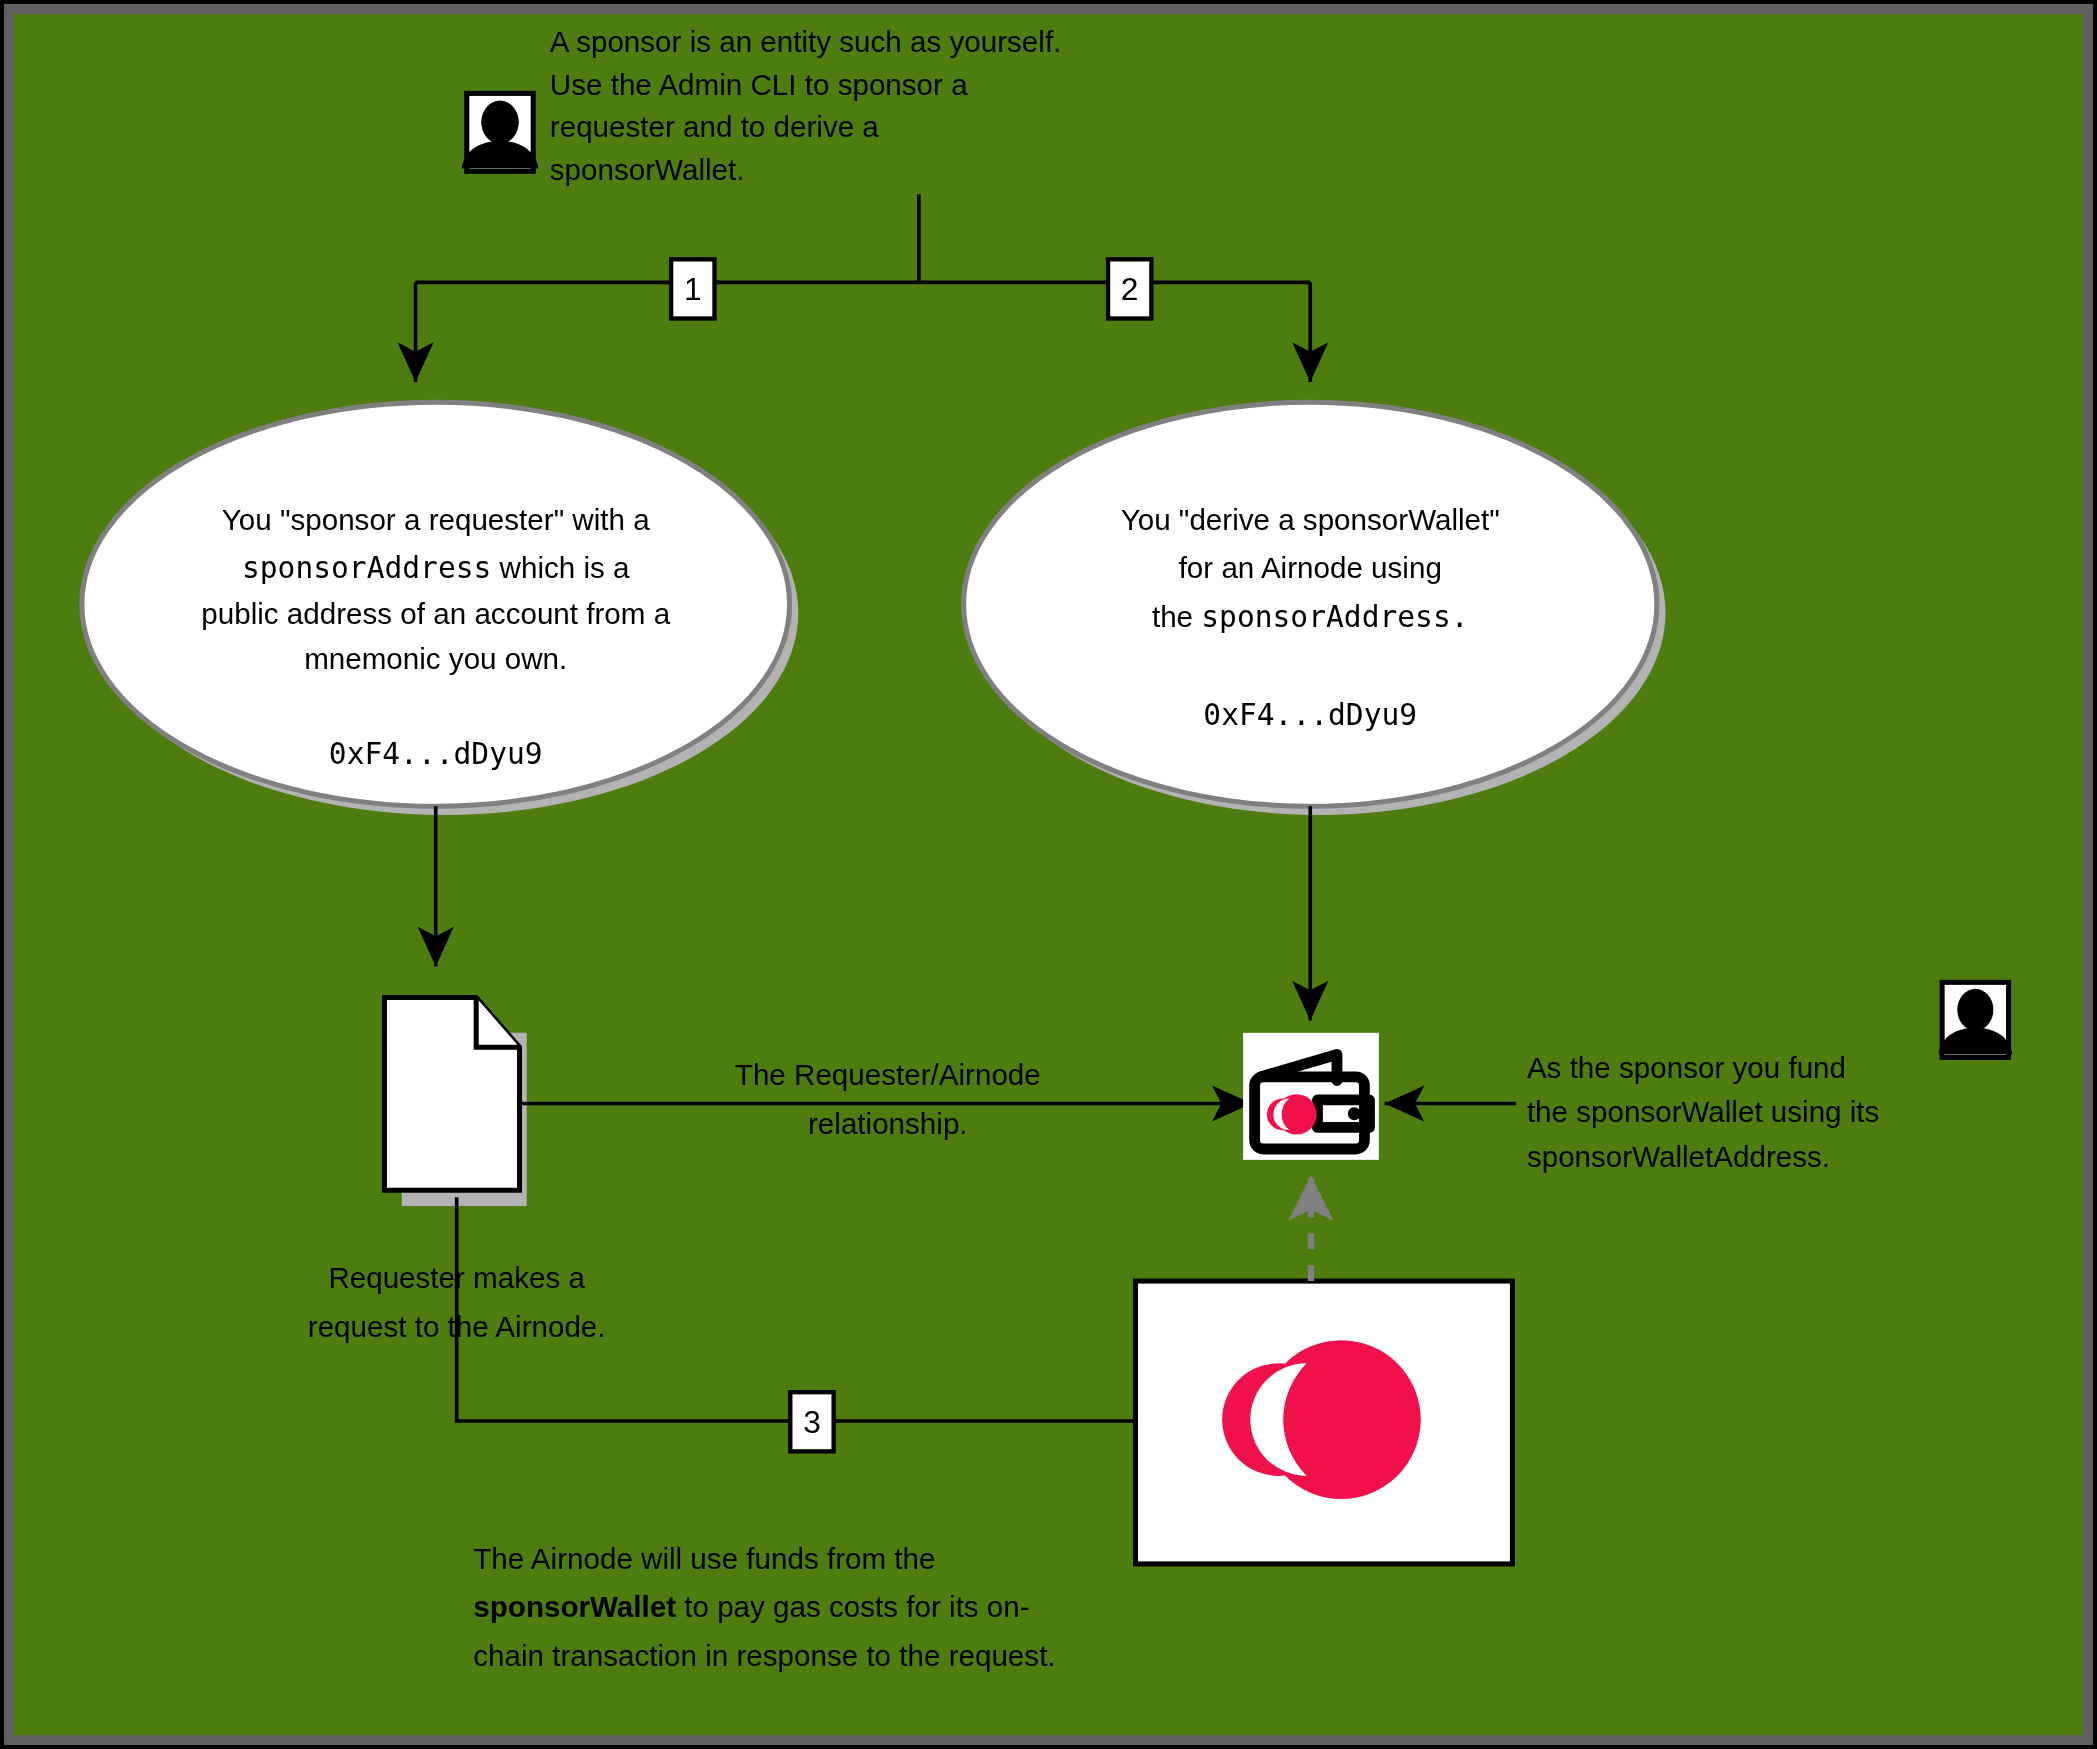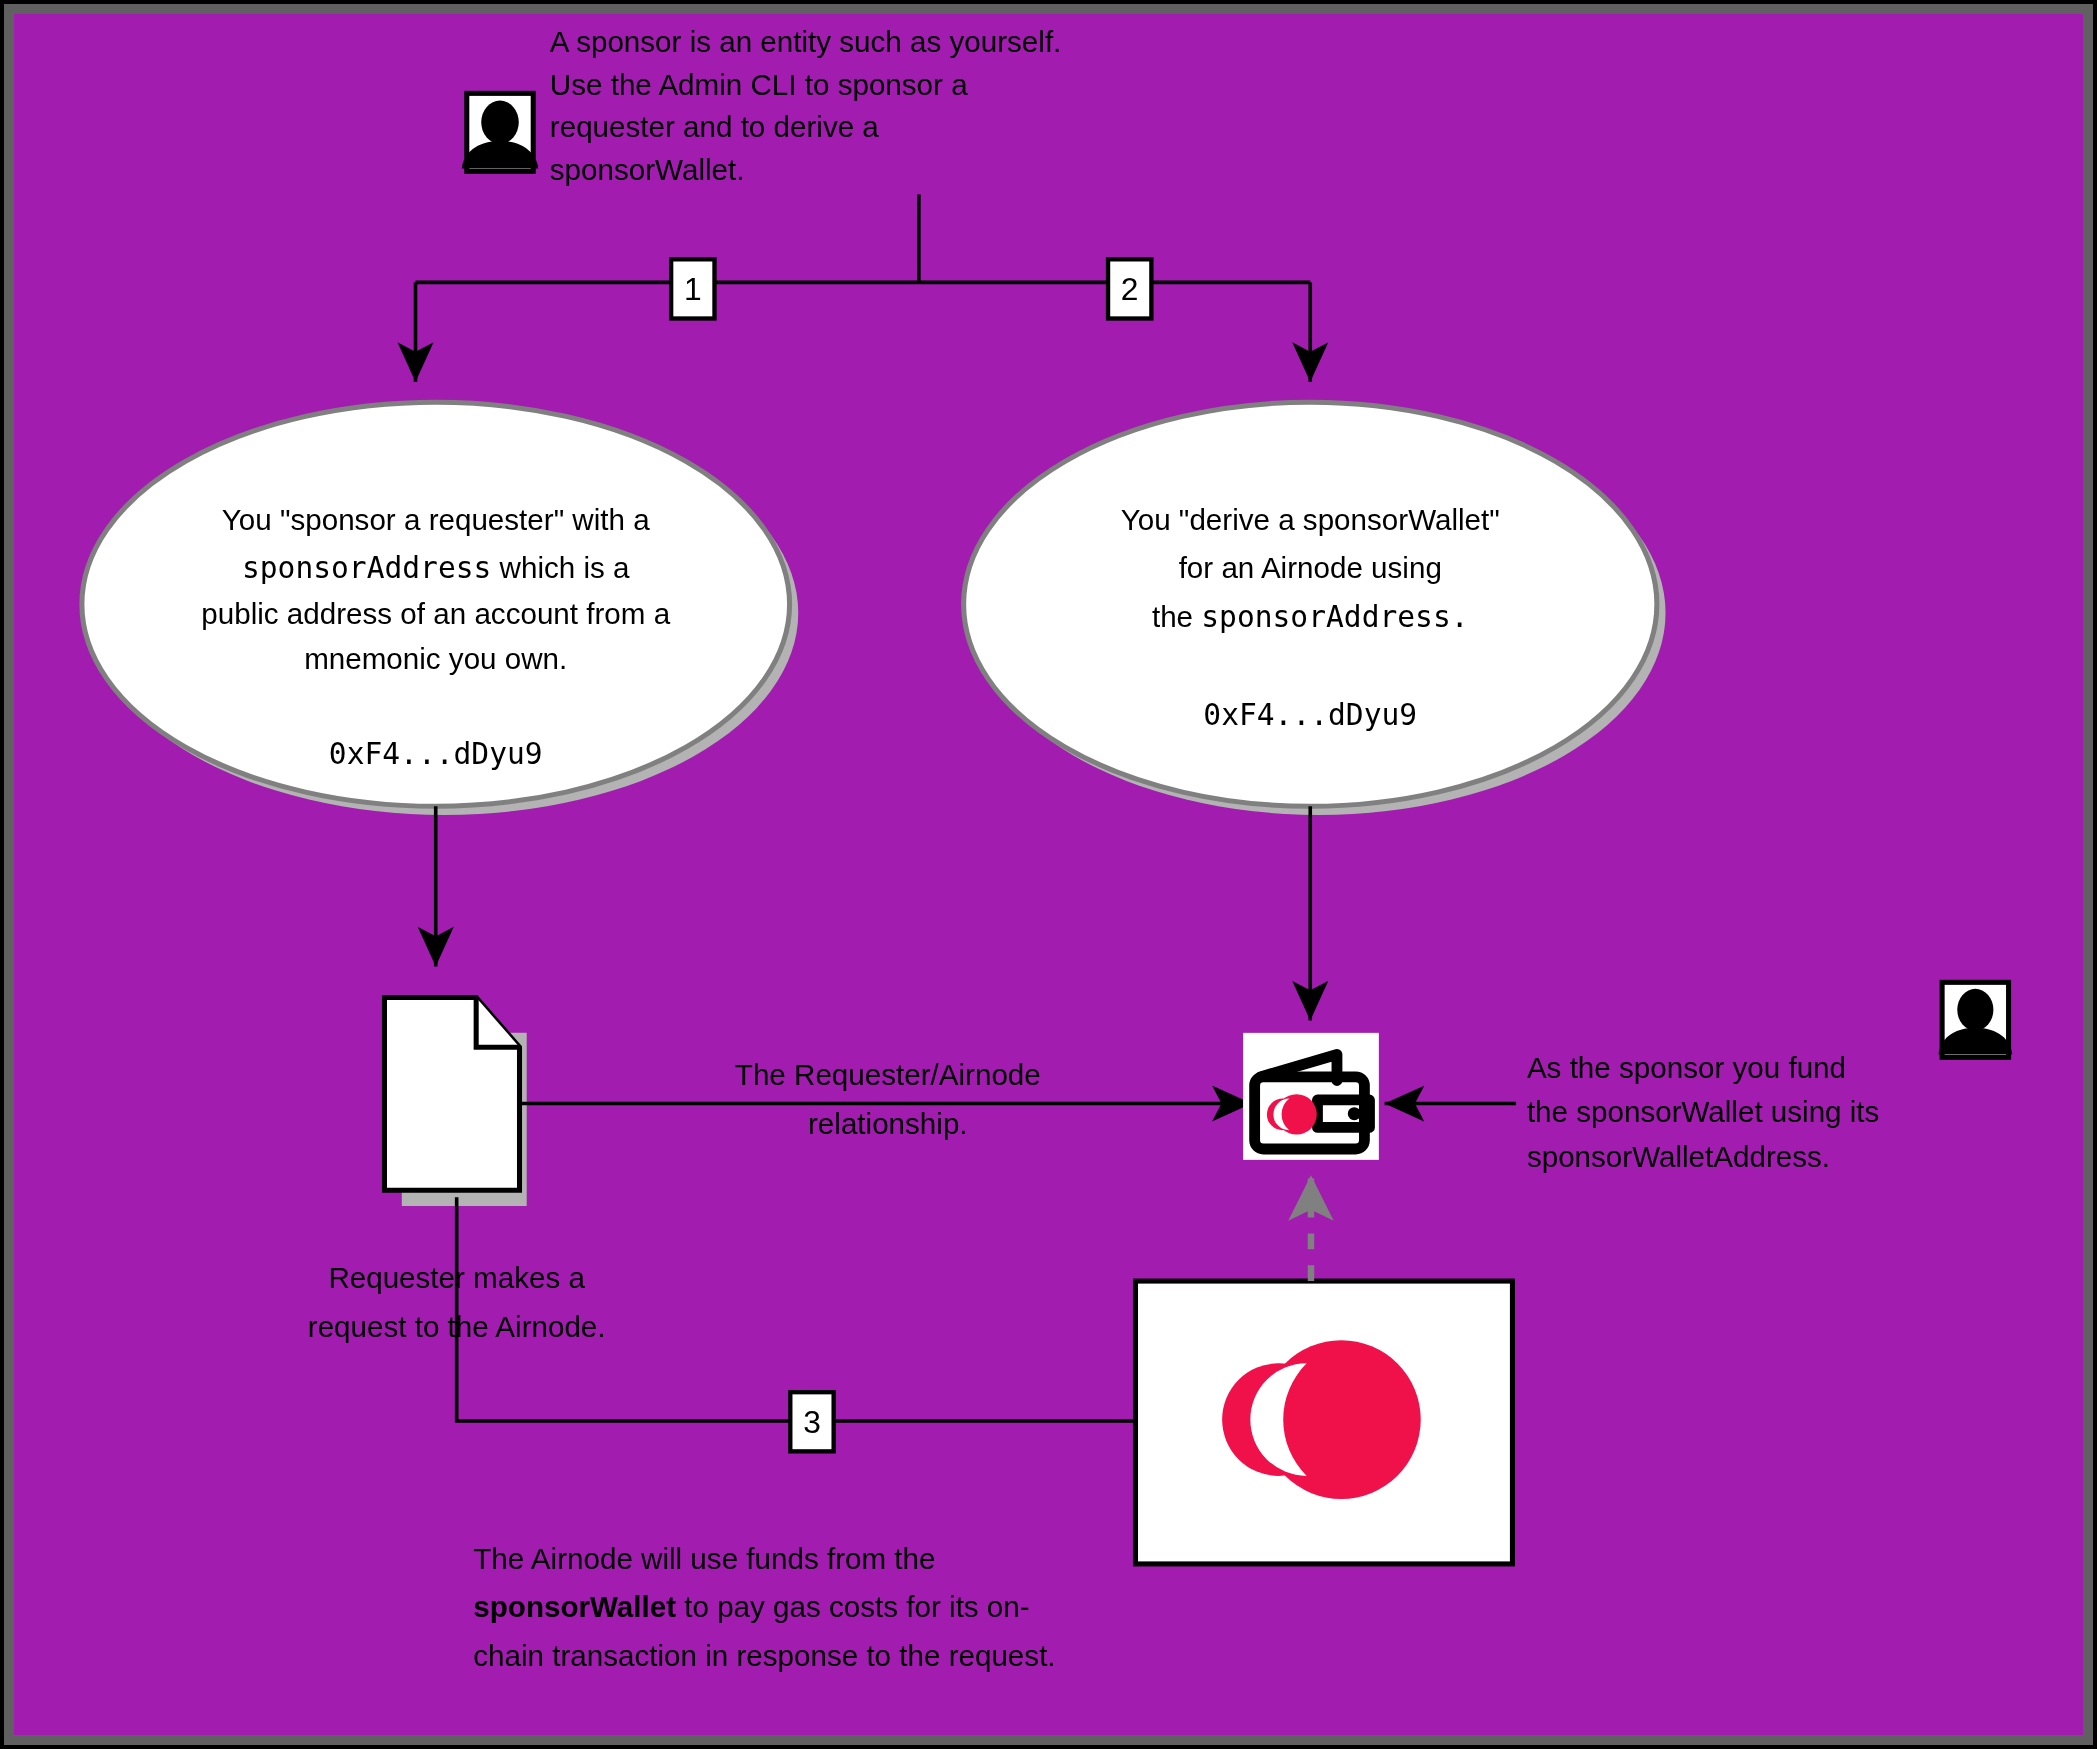--- a/index.html
+++ b/index.html
@@ -16,21 +16,21 @@
     padding: 4.4px;
     overflow: hidden;
     font-family: "Liberation Sans", sans-serif;
   }
   #frame {
     position: relative;
     width: 100%;
     height: 100%;
     box-sizing: border-box;
     border: 10.2px solid #606060;
-    background: #a21caf;
+    background: #4d7c0f;
     text-decoration: underline;
   }
   #canvas {
     position: absolute;
     inset: 0;
     width: 100%;
     height: 100%;
   }
   svg text {
     font-family: "Liberation Sans", sans-serif;

